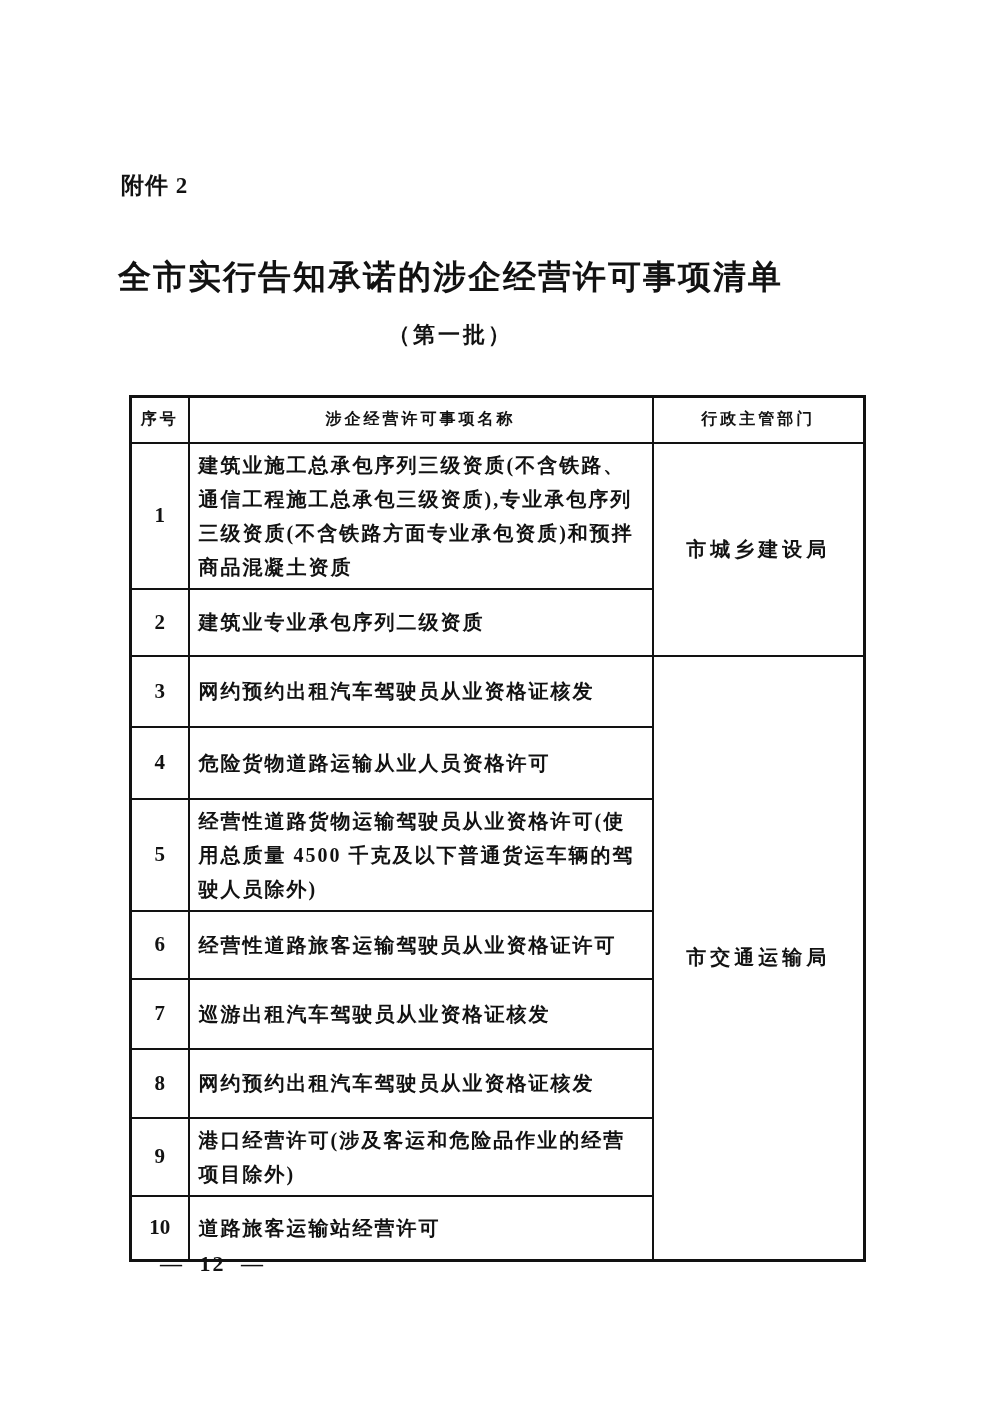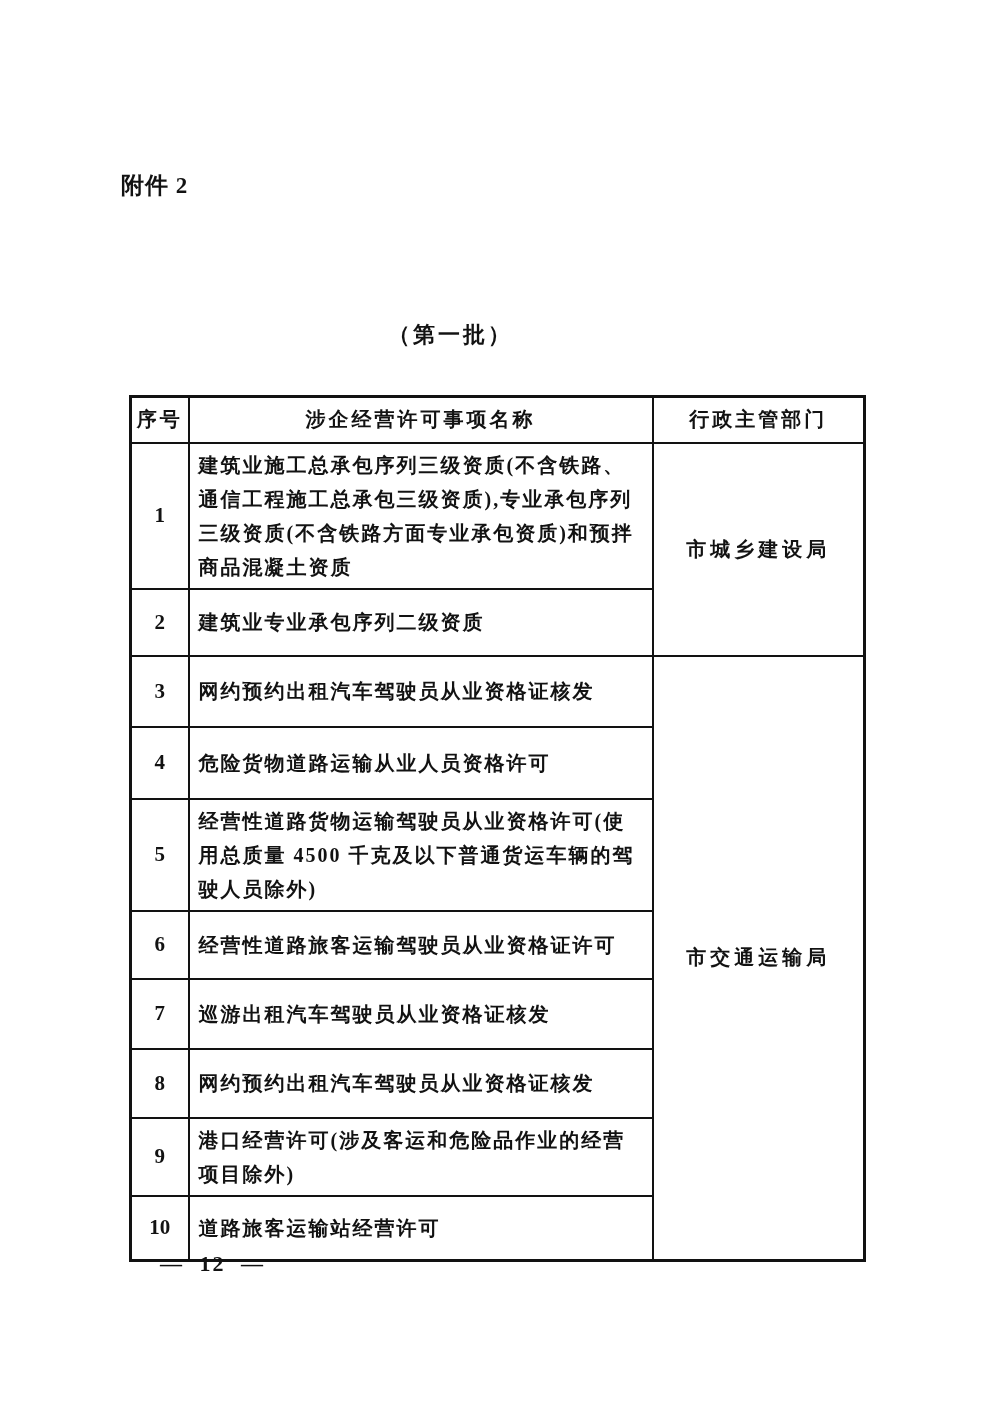--- a/index.html
+++ b/index.html
@@ -54,21 +54,21 @@
     table-layout: fixed;
     border: 3px solid #121212;
   }
   table.license-table th,
   table.license-table td {
     border: 2px solid #121212;
     vertical-align: middle;
     background: #ffffff;
   }
   th.h-cell {
-    font-size: 20px;
+    font-size: 16px;
     font-weight: bold;
     letter-spacing: 3px;
     text-align: center;
     padding: 0;
   }
   td.no-cell {
     text-align: center;
     font-size: 21px;
     font-weight: bold;
     padding: 0;
@@ -98,20 +98,21 @@
     word-spacing: 8px;
   }
 </style>
 </head>
 <body>
 
 <div class="page">
 
   <div class="attachment-label">附件 2</div>
 
+  <h1 class="doc-title">全市实行告知承诺的涉企经营许可事项清单</h1>
 
   <div class="doc-subtitle">（第一批）</div>
 
   <table class="license-table">
     <colgroup>
       <col style="width:58px">
       <col style="width:464px">
       <col style="width:212px">
     </colgroup>
     <tbody>

